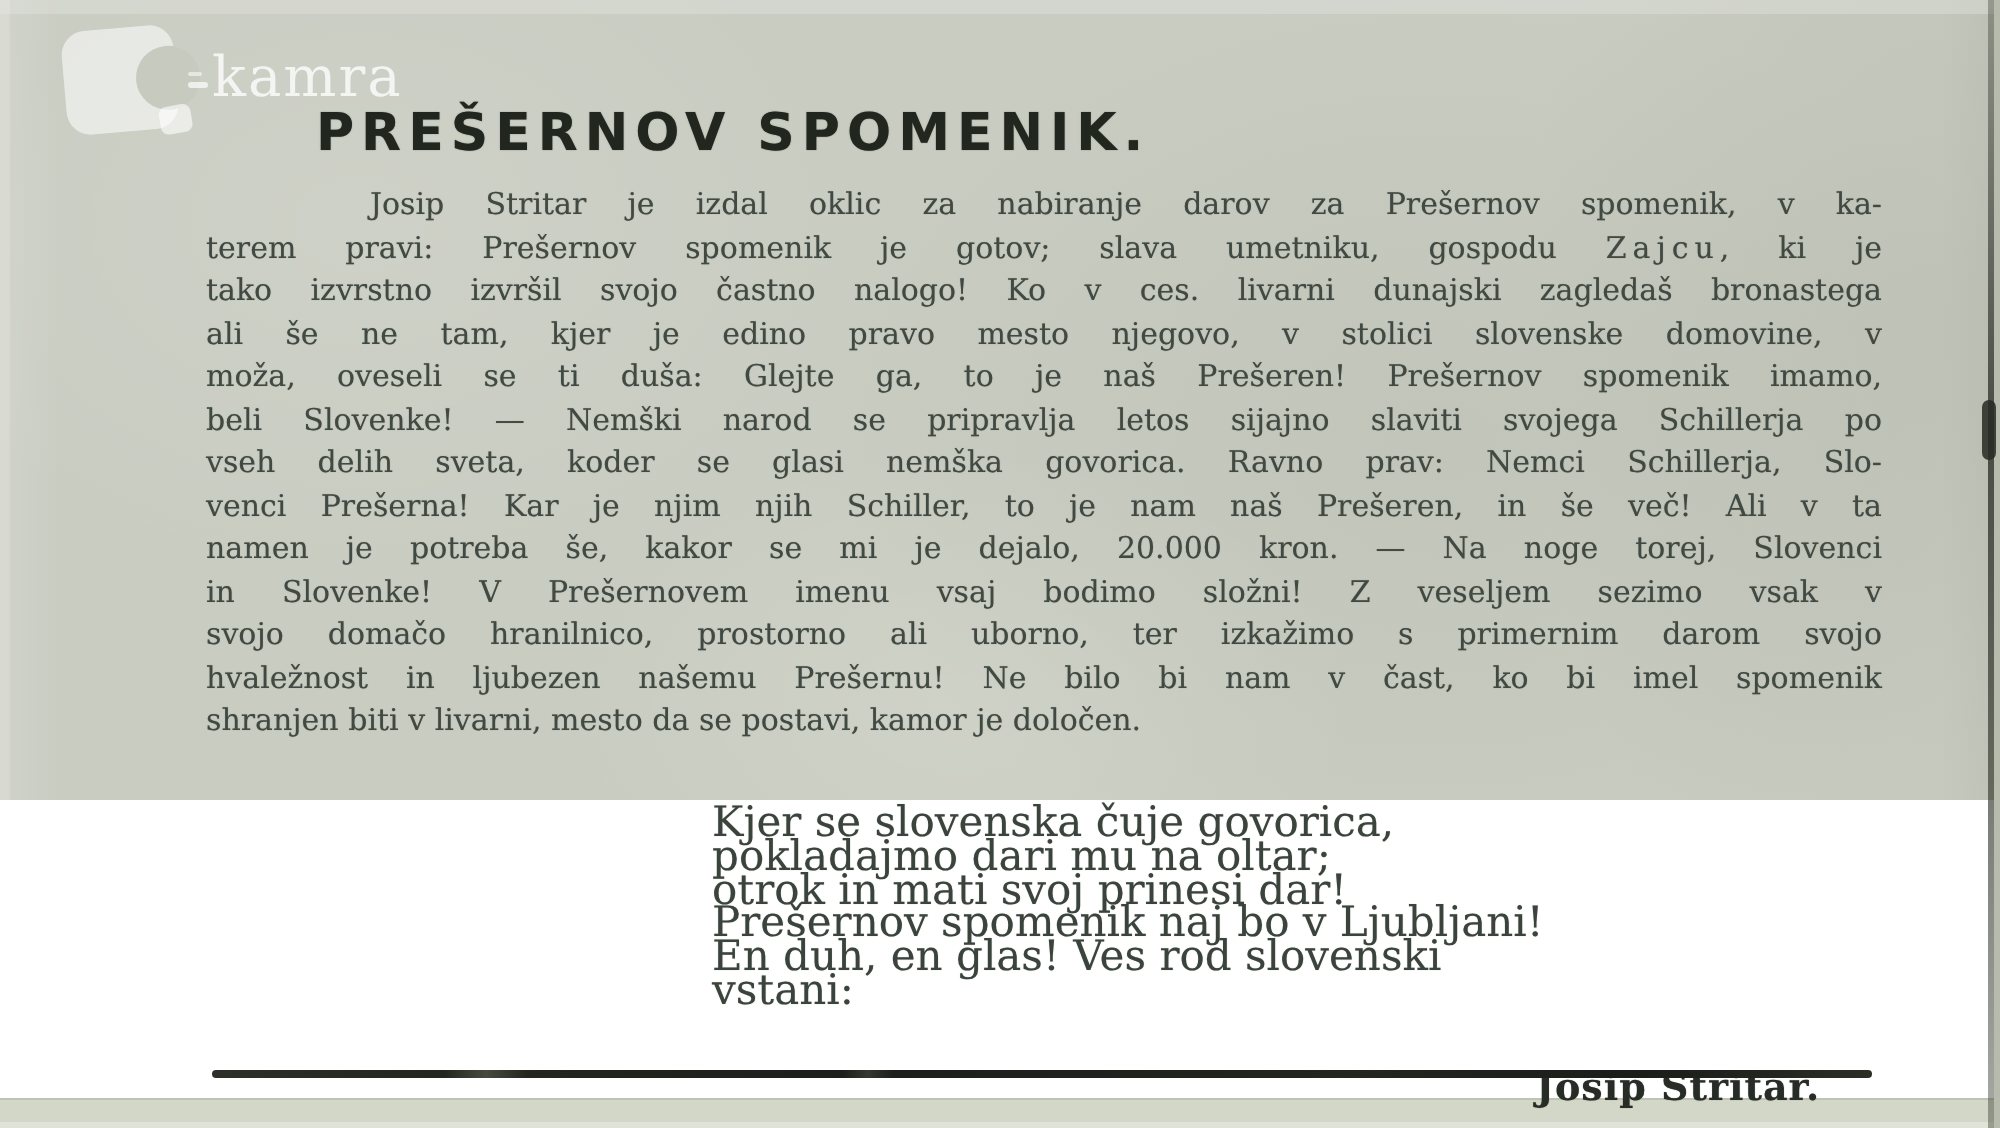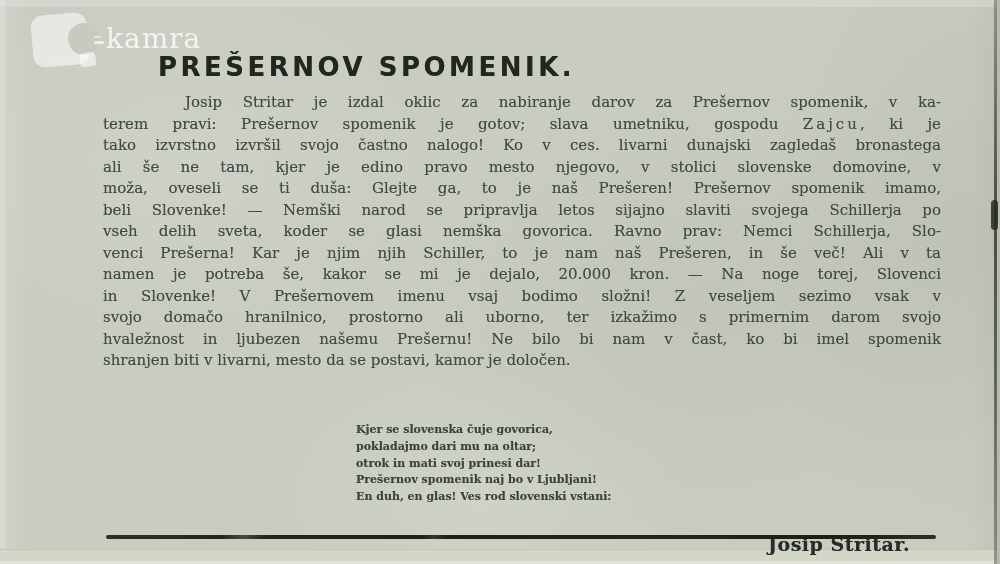--- a/index.html
+++ b/index.html
@@ -1,18 +1,18 @@
 <!DOCTYPE html>
 <html><head>
 <meta charset="utf-8">
 <style>
   html,body{margin:0;padding:0;}
   body{width:1000px;height:564px;overflow:hidden;font-family:"DejaVu Serif",serif;}
   .page{
-    position:relative;width:1000px;height:564px;
+    position:relative;width:1000px;height:400px;
     background-color:#c9ccc1;
     background-image:
       radial-gradient(ellipse 420px 300px at 18% 28%, rgba(255,255,255,0.10), rgba(255,255,255,0) 62%),
       radial-gradient(ellipse 520px 380px at 72% 55%, rgba(118,128,104,0.09), rgba(118,128,104,0) 60%),
       radial-gradient(ellipse 340px 220px at 48% 88%, rgba(255,255,242,0.12), rgba(255,255,242,0) 60%),
       radial-gradient(ellipse 300px 500px at 97% 40%, rgba(110,118,100,0.10), rgba(110,118,100,0) 70%),
       linear-gradient(90deg, rgba(255,255,255,0.14) 0%, rgba(255,255,255,0) 3%, rgba(255,255,255,0) 97%, rgba(0,0,0,0.04) 100%);
   }
   
   .edge-top{position:absolute;left:0;top:0;width:100%;height:7px;background:rgba(228,229,226,0.40);}
@@ -44,22 +44,22 @@
   .body-text{
     position:absolute;left:103px;top:92px;width:838px;
     font-size:15px;line-height:21.5px;color:#414a42;
     text-shadow:0 0 0.5px rgba(65,74,66,0.45);
   }
   .jline{text-align:justify;text-align-last:justify;white-space:normal;}
   .jline.first{text-indent:82px;}
   .jline.last{text-align-last:left;}
 
   .poem{
-    position:absolute;left:356px;top:422px;width:420px;
-    font-size:11px;line-height:16.8px;font-weight:bold;color:#3b443c;
+    position:absolute;left:356px;top:403px;width:420px;
+    font-size:21px;line-height:16.8px;font-weight:normal;color:#3b443c;
     text-shadow:0 0 0.5px rgba(59,68,60,0.4);
   }
   .signature{
     position:absolute;left:768px;top:503px;
     font-size:19px;font-weight:bold;color:#272d26;letter-spacing:0.5px;
     text-shadow:0 0 0.5px rgba(39,45,38,0.5);
     margin-top:30px;
   }
   .rule{
     position:absolute;left:106px;top:535px;width:830px;height:4px;border-radius:2px;

